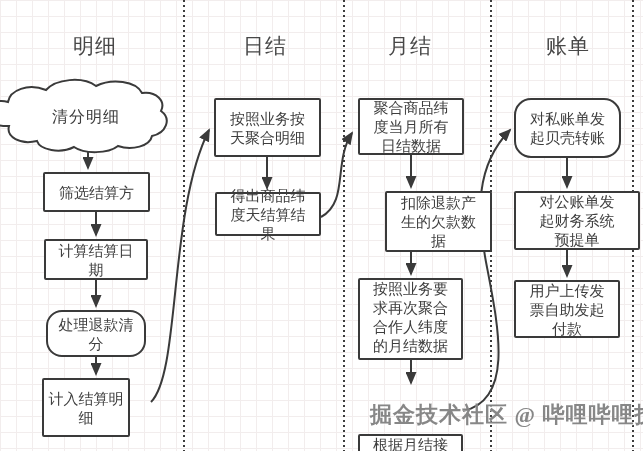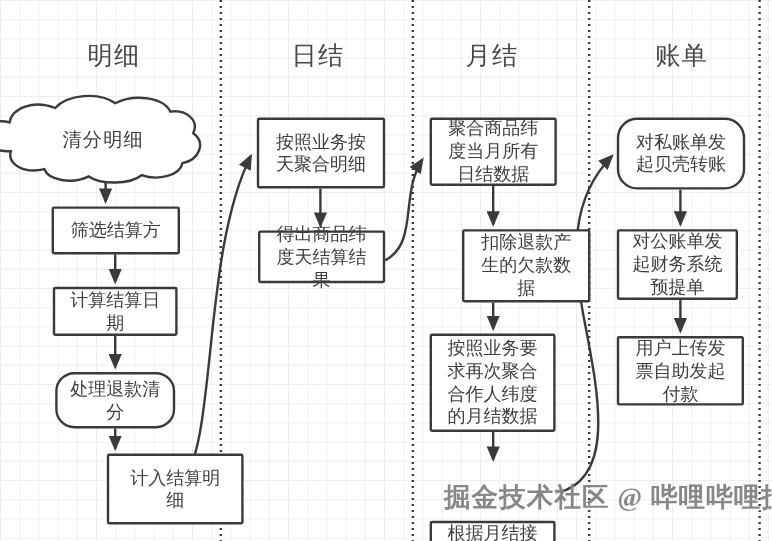--- a/index.html
+++ b/index.html
@@ -35,29 +35,29 @@
   .watermark{
     position:absolute;left:370px;top:400px;z-index:10;
     font-family:"Liberation Serif","DejaVu Serif",serif;font-weight:bold;
     font-size:22px;letter-spacing:1px;white-space:nowrap;
     color:rgba(125,125,125,0.92);text-shadow:0 1px 0 rgba(255,255,255,0.6);
   }
   
   .n-c1b1{left:43px;top:172px;width:107px;height:40px;}
   .n-c1b2{left:44px;top:239px;width:104px;height:41px;}
   .n-c1b3{left:46px;top:310px;width:100px;height:47px;border-radius:16px;}
-  .n-c1b4{left:42px;top:378px;width:114px;height:59px;margin-left:47px;}
+  .n-c1b4{left:42px;top:378px;width:88px;height:59px;}
   .n-c2b1{left:214px;top:98px;width:107px;height:59px;}
   .n-c2b2{left:215px;top:192px;width:106px;height:44px;}
   .n-c3b1{left:358px;top:98px;width:106px;height:57px;}
   .n-c3b2{left:357px;top:191px;width:107px;height:61px;margin-left:28px;}
-  .n-c3b3{left:358px;top:278px;width:105px;height:82px;}
+  .n-c3b3{left:358px;top:278px;width:105px;height:82px;font-family:Liberation Mono, monospace;}
   .n-c3b4{left:358px;top:387px;width:105px;height:58px;margin-top:47px;}
   .n-c4b1{left:514px;top:98px;width:107px;height:60px;border-radius:17px;}
-  .n-c4b2{left:514px;top:191px;width:101px;height:59px;}
+  .n-c4b2{left:514px;top:191px;width:126px;height:59px;}
   .n-c4b3{left:514px;top:280px;width:106px;height:58px;}
   .d1{left:183px;} .d2{left:343px;} .d3{left:490px;} .d4{left:632px;}
   .h1{left:95px;top:46px;} .h2{left:265px;top:46px;}
   .h3{left:410px;top:46px;} .h4{left:568px;top:46px;}
 </style>
 </head>
 <body>
 
 <div class="canvas">
 

